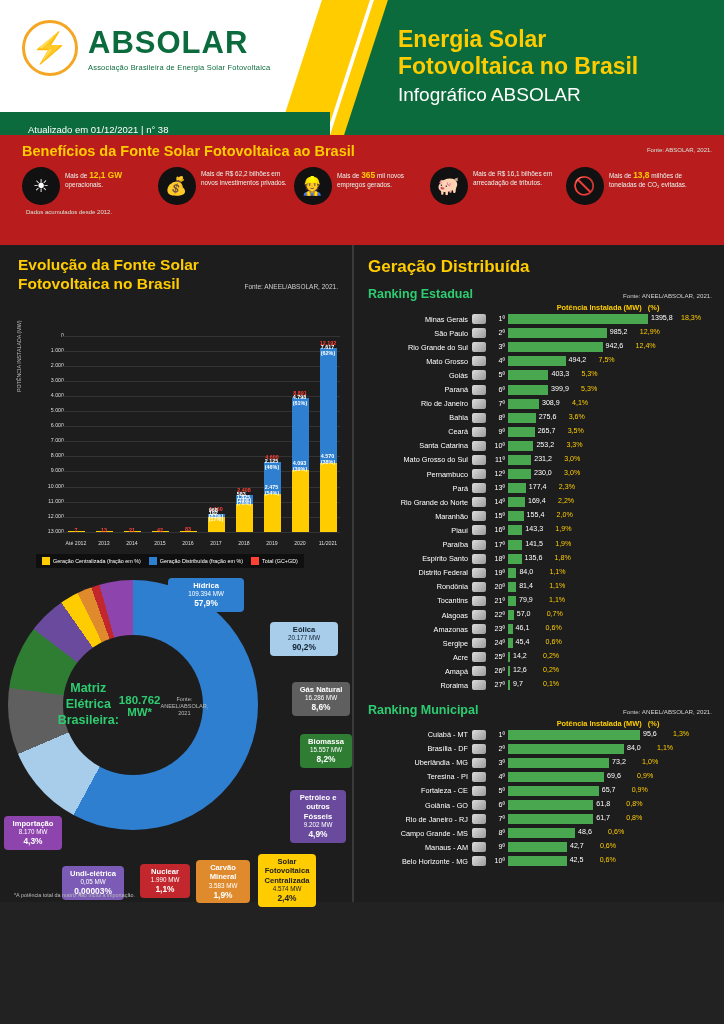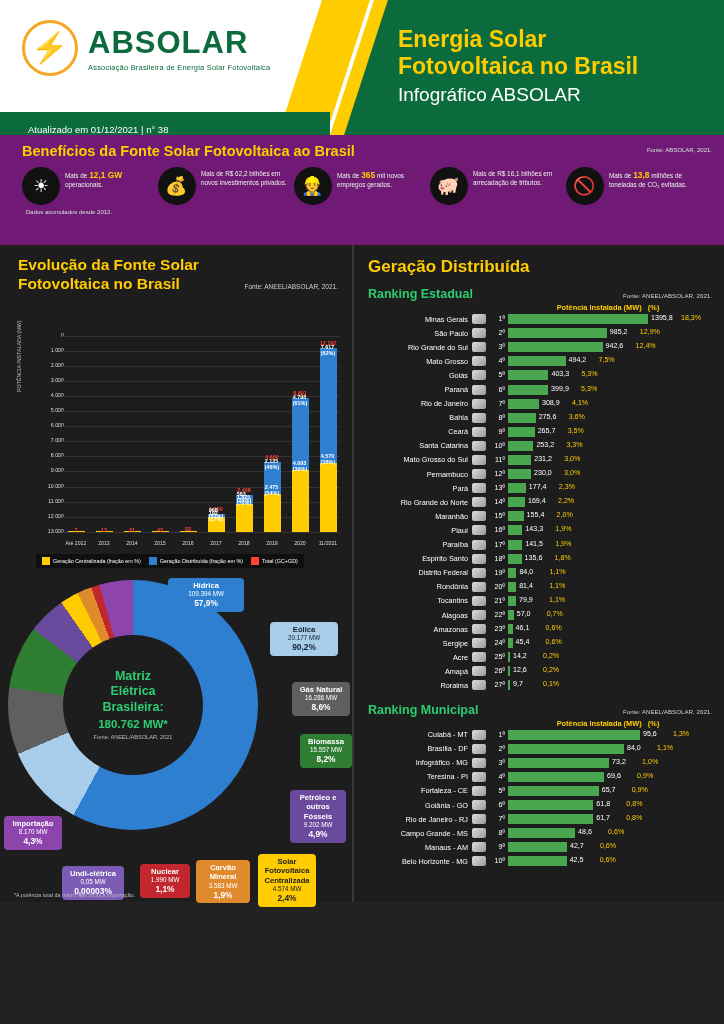--- a/index.html
+++ b/index.html
@@ -44,21 +44,21 @@
     background:#0c6b3d; display:flex; align-items:center;margin-top:12px;
   }
   .hdr-date { font-size:9.5px; color:#fff; padding-left:28px; }
   .hdr-title { position:absolute; left:398px; top:26px; }
   .hdr-title .l1, .hdr-title .l2 {
     font-size:23px; font-weight:bold; color:#ffcc00; line-height:1.18;
   }
   .hdr-title .l3 { font-size:19px; color:#fff; margin-top:4px; }
 
   
-  .benefits { position:relative; background:#701a75; height:110px; padding:8px 22px 0 22px;}
+  .benefits { position:relative; background:#b91c1c; height:110px; padding:8px 22px 0 22px;}
   .benefits h2 { font-size:14.5px; color:#ffcc00; font-weight:bold; }
   .benefits .src { position:absolute; right:12px; top:12px; font-size:6px; color:#cfe3d5;}
   .ben-row { display:flex; margin-top:8px; gap:0px; }
   .ben-item { display:flex; align-items:flex-start; gap:5px; width:138px; }
   .ben-ico {
     width:38px; height:38px; border-radius:50%; background:#111;
     display:flex; align-items:center; justify-content:center; font-size:18px; flex:0 0 38px;
   }
   .ben-txt { font-size:6.4px; color:#e9f3ec; line-height:1.35; padding-top:3px;}
   .ben-txt b { font-size:8.4px; color:#ffcc00; }
@@ -108,21 +108,21 @@
       #ffcc00 325.0deg 333.6deg,
       #e08a2e 333.6deg 340.4deg,
       #c1272d 340.4deg 344.4deg,
       #8e44ad 344.4deg 359.9deg,
       #7b5bb5 359.9deg 360deg
     );
     display:flex; align-items:center; justify-content:center;
   }
   .donut-hole {
     width:140px; height:140px; border-radius:50%; background:#1d1d1d;
-    display:flex; flex-direction:column; align-items:center; justify-content:center; text-align:center;
+    display:flex; align-items:center; justify-content:center; text-align:center;
   }
   .donut-hole .t { font-size:12.5px; font-weight:bold; color:#2ecc71; line-height:1.25;}
   .donut-hole .v { font-size:11.5px; font-weight:bold; color:#2ecc71; margin-top:2px;}
   .donut-hole .s { font-size:5.6px; color:#bbb; margin-top:4px; line-height:1.3;}
   .cal { position:absolute; border-radius:4px; padding:3px 5px; font-size:6.3px; text-align:center; line-height:1.25; color:#fff;}
   .cal b { display:block; font-size:7.6px; }
   .cal .pc { display:block; font-size:8.4px; font-weight:bold;}
   .foot-note { position:absolute; left:14px; bottom:4px; font-size:5.4px; color:#bbb;}
 
   
@@ -676,21 +676,21 @@
               <div class="rk-name">Brasília - DF</div>
               <div class="rk-flag" style="background:linear-gradient(135deg,#ddd,#999)"></div>
               <div class="rk-pos">2º</div>
               <div class="rk-bar-wrap">
                 <div class="rk-bar" style="width:115.98326359832637px"></div>
                 <div class="rk-val" style="left:118.98326359832637px">84,0</div>
                 <div class="rk-pct" style="left:148.98326359832637px">1,1%</div>
               </div>
             </div>
             <div class="rank-row">
-              <div class="rk-name">Infográfico - MG</div>
+              <div class="rk-name">Uberlândia - MG</div>
               <div class="rk-flag" style="background:linear-gradient(135deg,#ddd,#999)"></div>
               <div class="rk-pos">3º</div>
               <div class="rk-bar-wrap">
                 <div class="rk-bar" style="width:101.07112970711297px"></div>
                 <div class="rk-val" style="left:104.07112970711297px">73,2</div>
                 <div class="rk-pct" style="left:134.07112970711296px">1,0%</div>
               </div>
             </div>
             <div class="rank-row">
               <div class="rk-name">Teresina - PI</div>

